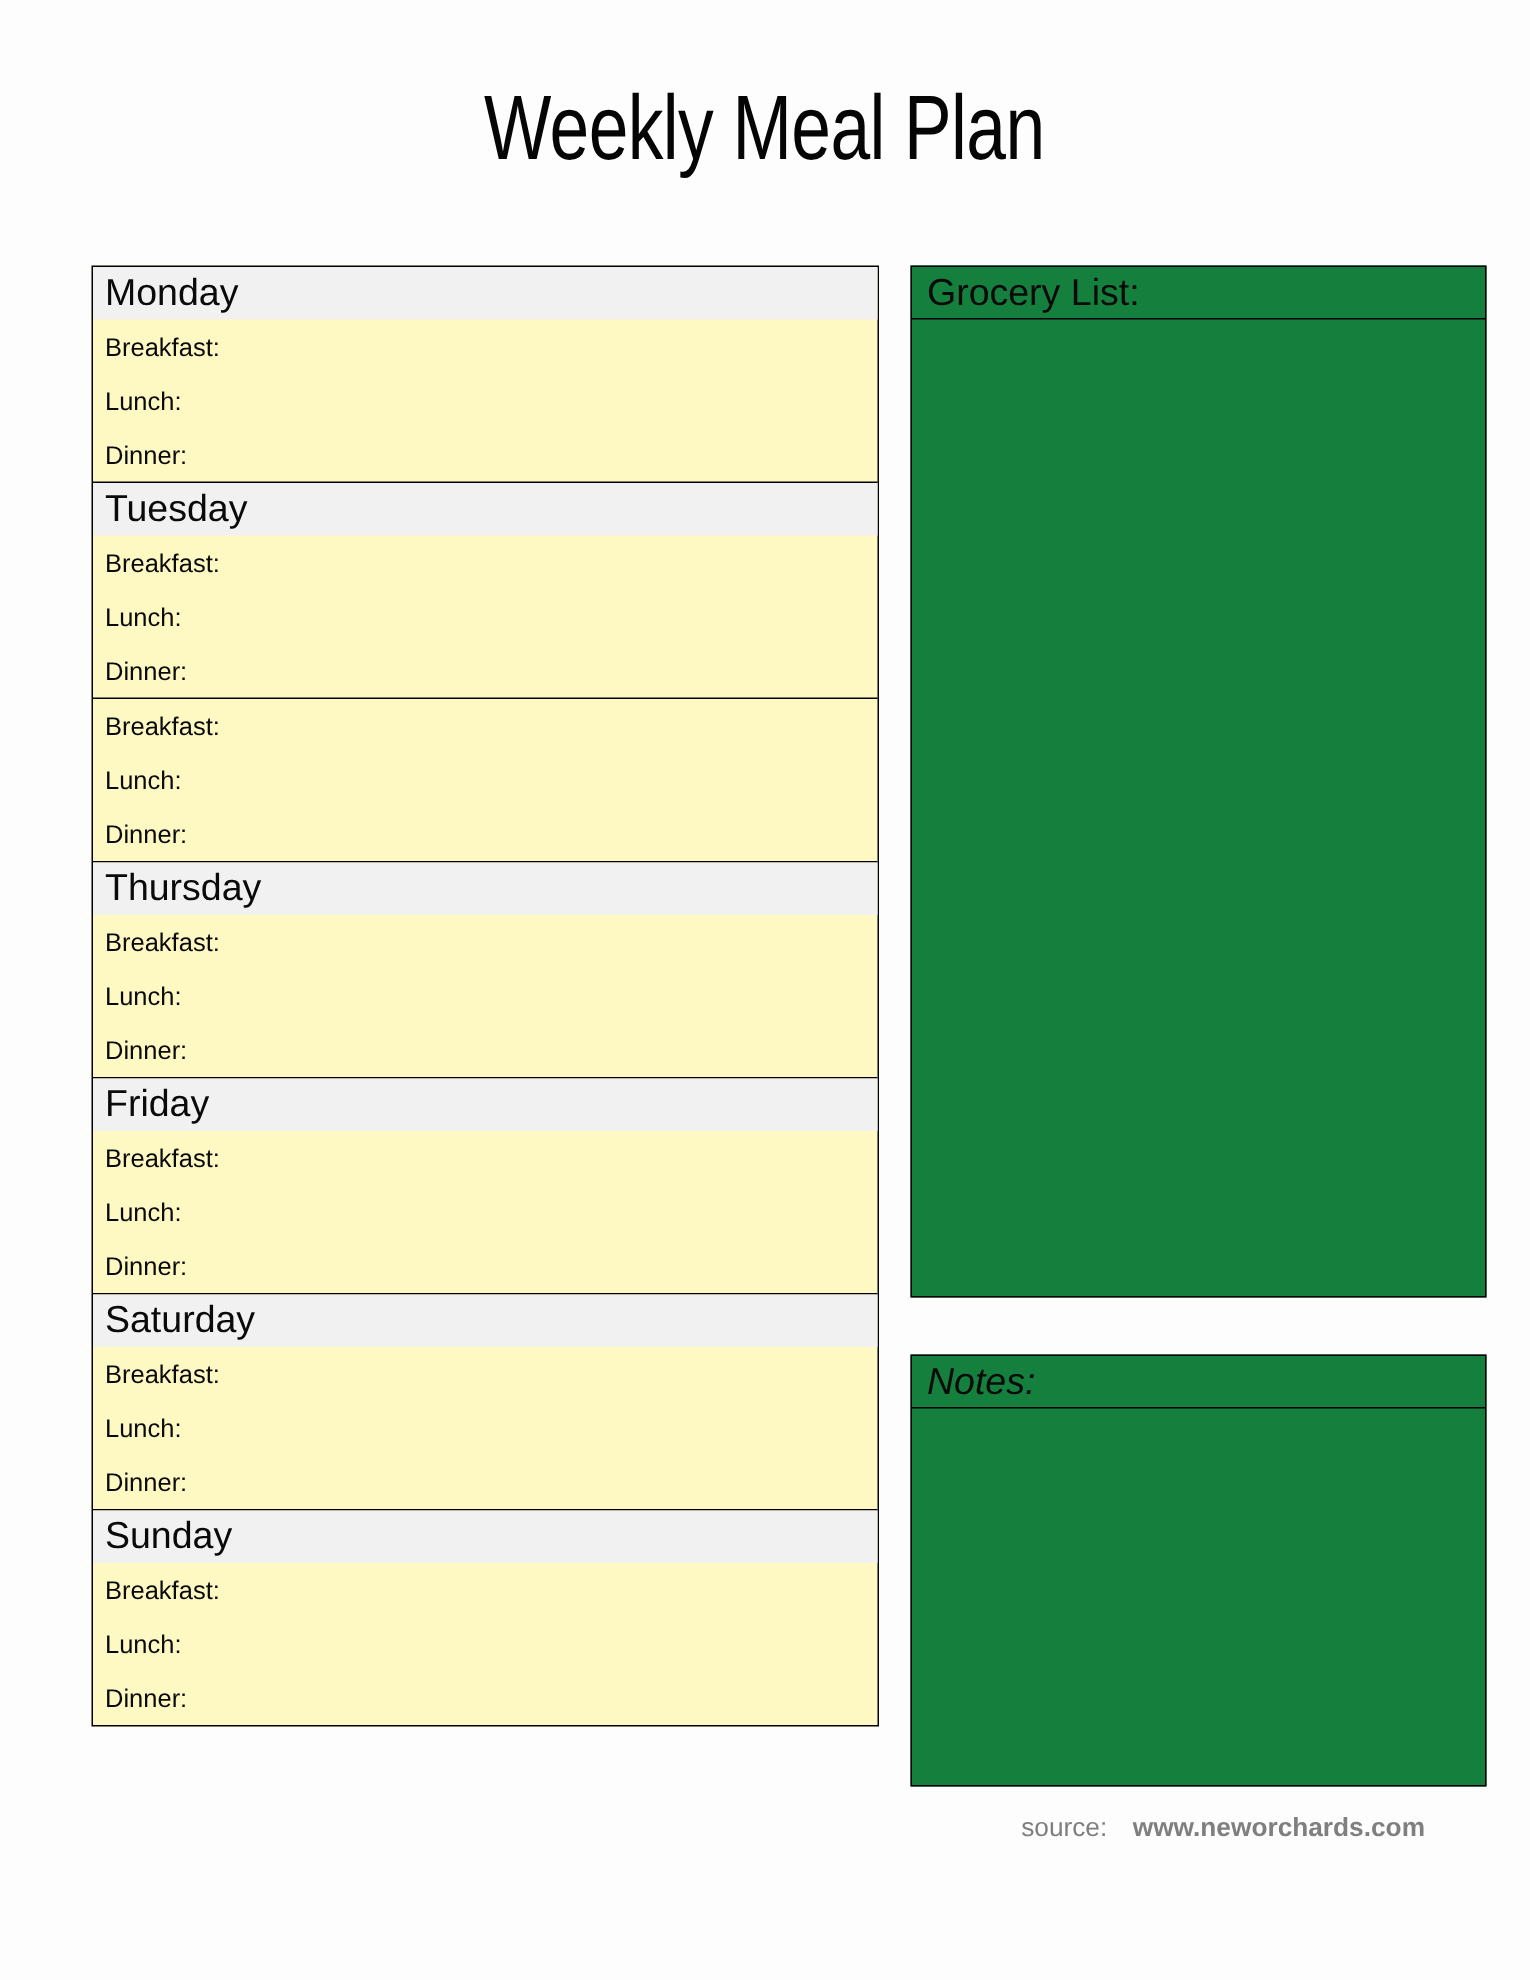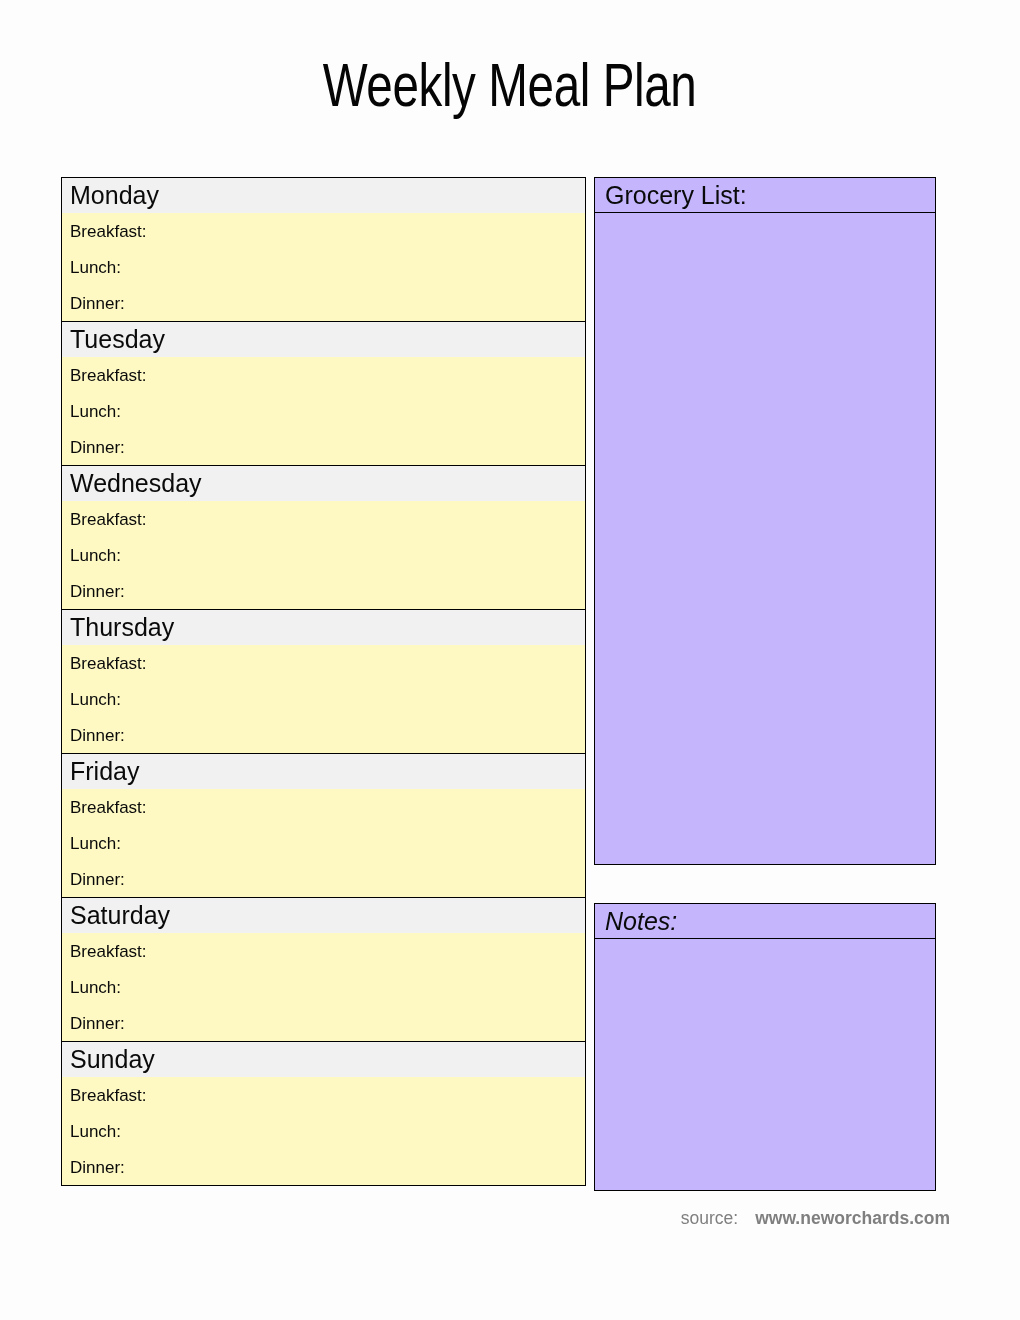--- a/index.html
+++ b/index.html
@@ -68,24 +68,24 @@
     font-size: 17px;
     padding-left: 8px;
     color: #0a0a0a;
     white-space: nowrap;
     overflow: hidden;
   }
 
   
   .side-box {
     position: absolute;
-    left: 594px;
-    width: 342px;
+    left: 607px;
+    width: 384px;
     border: 1.5px solid var(--border);
-    background: #c4b5fd;
+    background: #15803d;
   }
   .side-box.grocery { top: 177px; height: 688px; }
   .side-box.notes   { top: 903px; height: 288px; font-style: italic; }
   .box-header {
     height: 35px;
     line-height: 35px;
     border-bottom: 1.5px solid var(--border);
     font-size: 25px;
     padding-left: 10px;
     color: #0a0a0a;
@@ -125,21 +125,20 @@
     </section>
 
     <section class="day-block">
       <div class="day-header">Tuesday</div>
       <div class="meal-row">Breakfast:</div>
       <div class="meal-row">Lunch:</div>
       <div class="meal-row">Dinner:</div>
     </section>
 
     <section class="day-block">
-      <div class="day-header">Wednesday</div>
       <div class="meal-row">Breakfast:</div>
       <div class="meal-row">Lunch:</div>
       <div class="meal-row">Dinner:</div>
     </section>
 
     <section class="day-block">
       <div class="day-header">Thursday</div>
       <div class="meal-row">Breakfast:</div>
       <div class="meal-row">Lunch:</div>
       <div class="meal-row">Dinner:</div>

